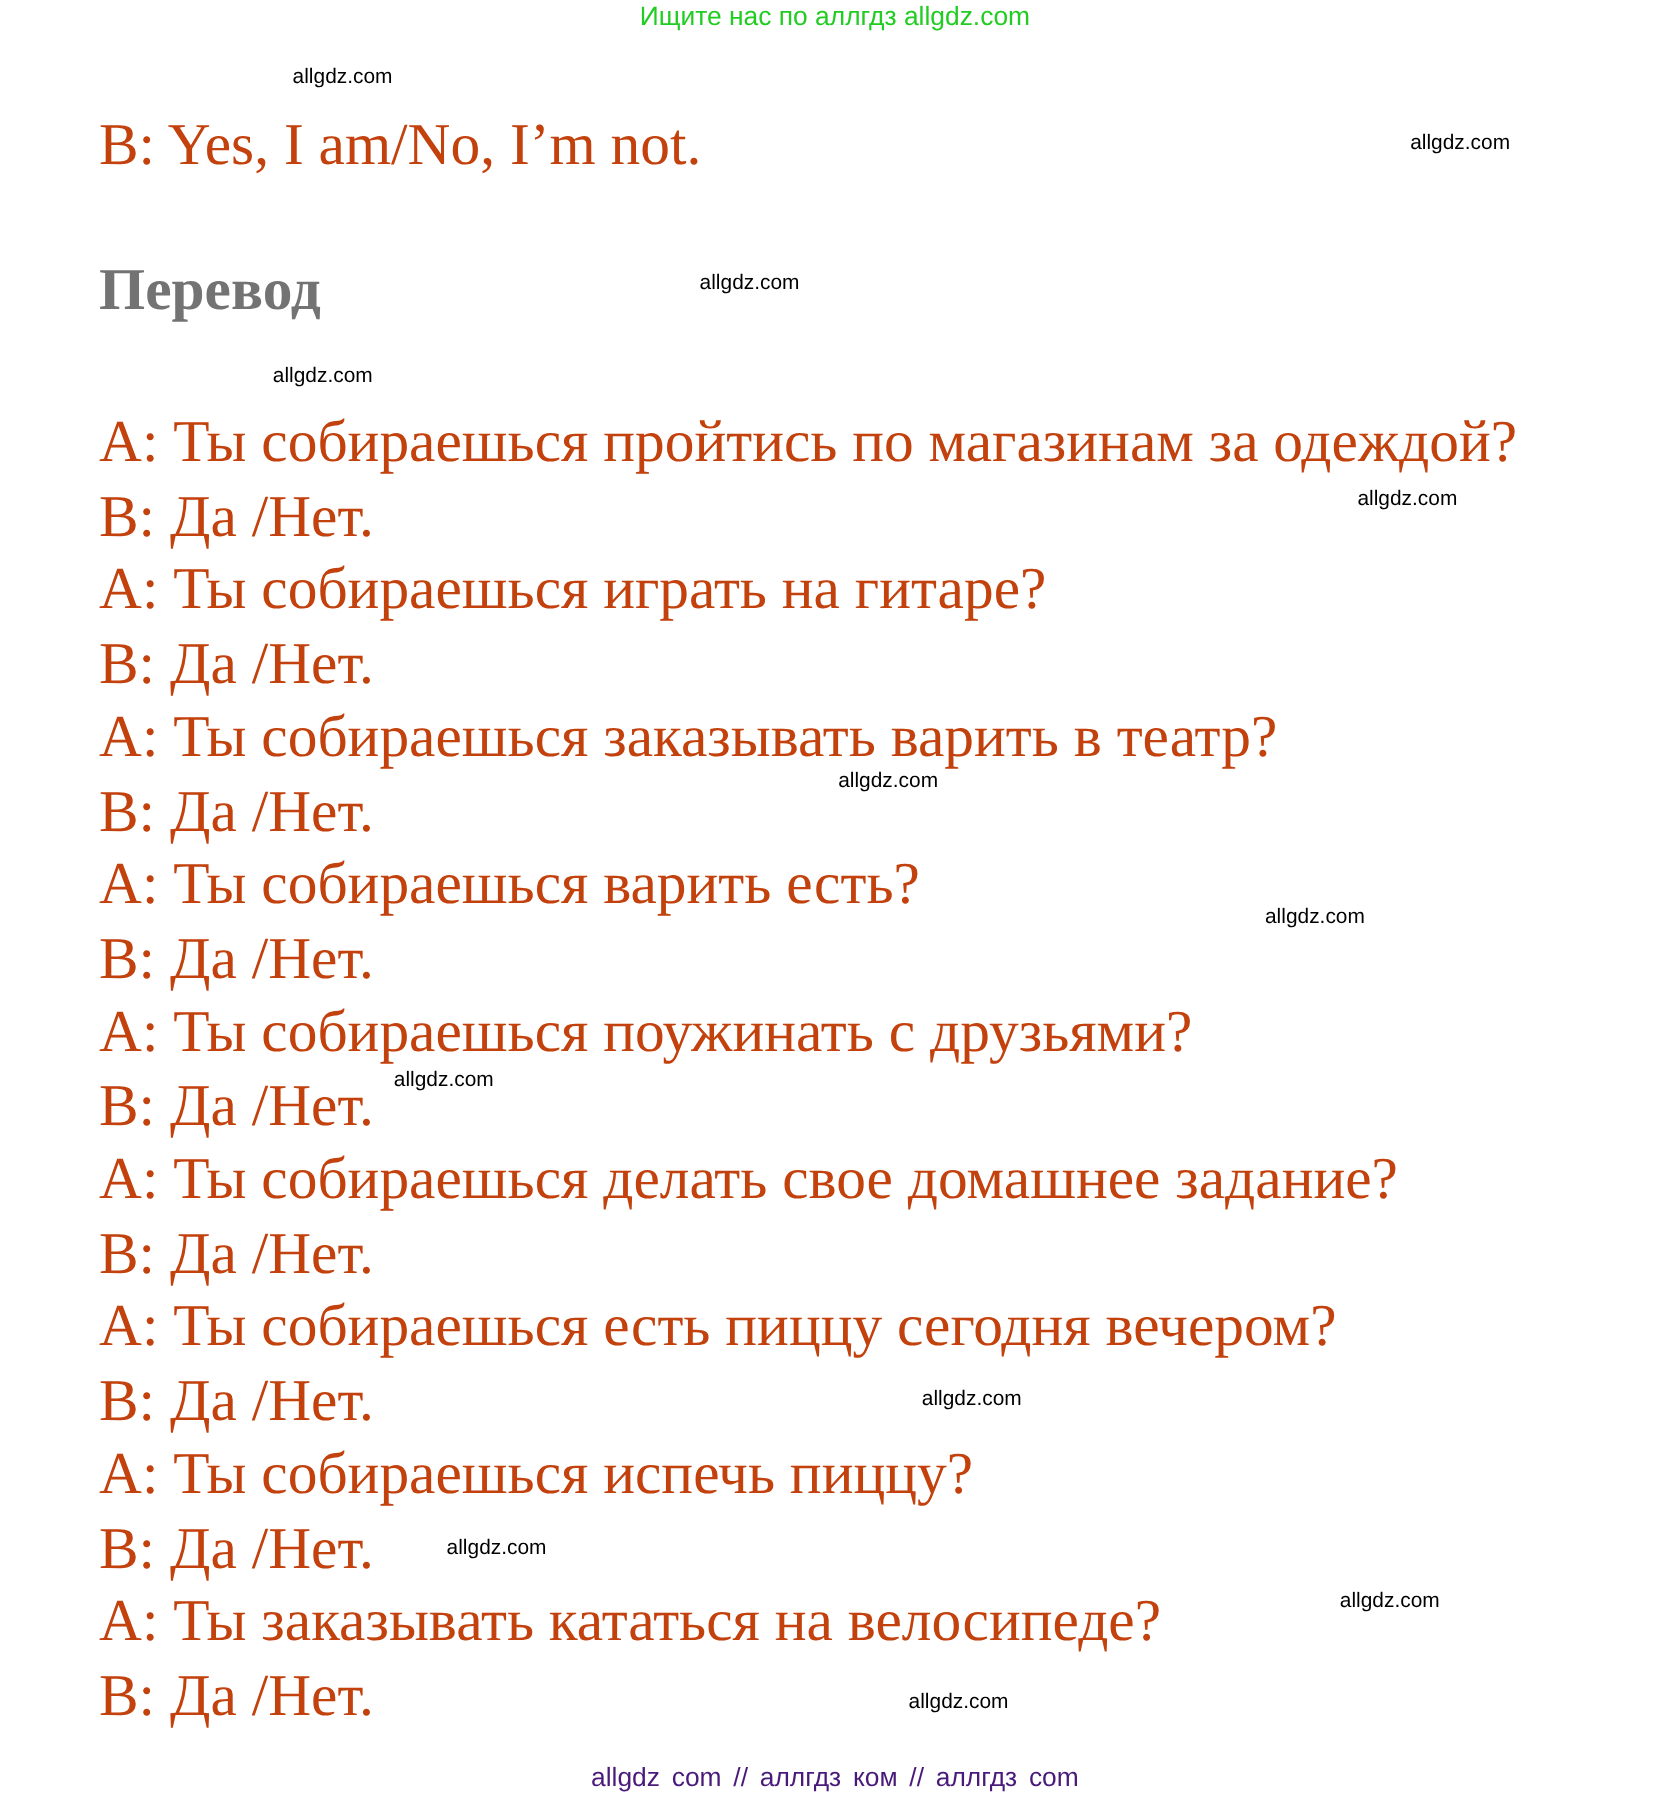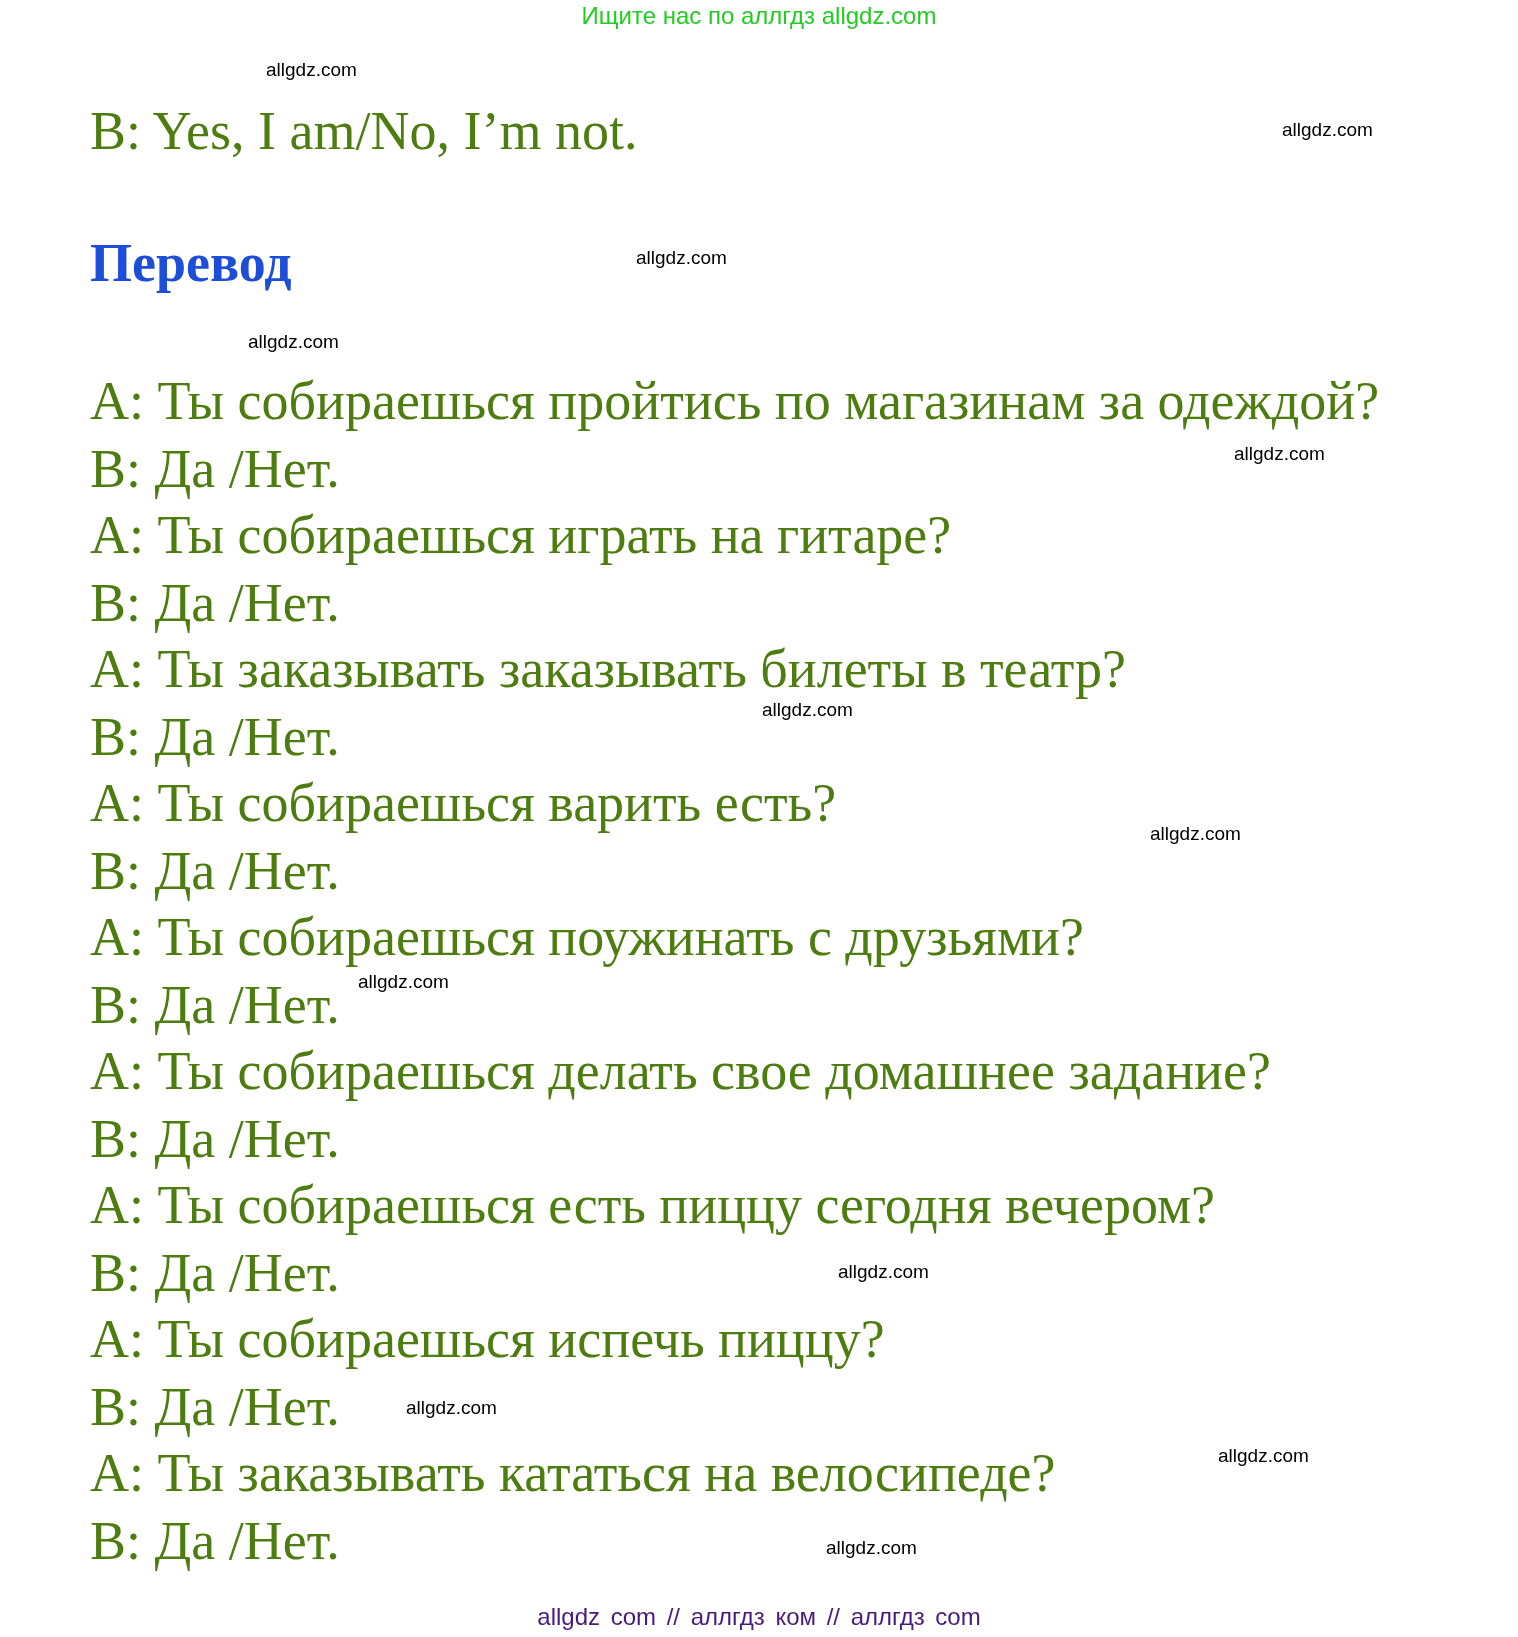--- a/index.html
+++ b/index.html
@@ -8,25 +8,25 @@
     position: absolute; top: 2px; left: 0; width: 1518px; text-align: center;
     font-family: "Liberation Sans", sans-serif; font-size: 24px; color: #22cc22;
   }
   .bottom-banner {
     position: absolute; top: 1603px; left: 0; width: 1518px; text-align: center;
     font-family: "Liberation Sans", sans-serif; font-size: 24px; color: #4a1a7a;
     word-spacing: 4px;
   }
   .line {
     position: absolute; left: 90px; white-space: nowrap;
-    font-family: "Liberation Serif", serif; font-size: 54px; color: #4d7c0f; line-height: 1;
+    font-family: "Liberation Serif", serif; font-size: 54px; color: #c2410c; line-height: 1;
   }
   .heading {
     position: absolute; left: 90px; top: 236px;
-    font-family: "Liberation Serif", serif; font-size: 54px; font-weight: bold; color: #1d4ed8;
+    font-family: "Liberation Serif", serif; font-size: 54px; font-weight: bold; color: #737373;
     line-height: 1;
   }
   .wm {
     position: absolute; font-family: "Liberation Sans", sans-serif; font-size: 19px; color: #000;
     white-space: nowrap; line-height: 1;
   }
 </style>
 </head>
 <body>
 
@@ -38,21 +38,21 @@
 
 <div class="heading">Перевод</div>
 <div class="wm" style="left:636px;top:248px;">allgdz.com</div>
 <div class="wm" style="left:248px;top:332px;">allgdz.com</div>
 
 <div class="line" style="top:374px;">A: Ты собираешься пройтись по магазинам за одеждой?</div>
 <div class="line" style="top:442px;">B: Да /Нет.</div>
 <div class="wm" style="left:1234px;top:444px;">allgdz.com</div>
 <div class="line" style="top:508px;text-align:right;">A: Ты собираешься играть на гитаре?</div>
 <div class="line" style="top:576px;">B: Да /Нет.</div>
-<div class="line" style="top:642px;">A: Ты заказывать заказывать билеты в театр?</div>
+<div class="line" style="top:642px;">A: Ты собираешься заказывать варить в театр?</div>
 <div class="line" style="top:710px;">B: Да /Нет.</div>
 <div class="wm" style="left:762px;top:700px;">allgdz.com</div>
 <div class="line" style="top:776px;">A: Ты собираешься варить есть?</div>
 <div class="wm" style="left:1150px;top:824px;">allgdz.com</div>
 <div class="line" style="top:844px;">B: Да /Нет.</div>
 <div class="line" style="top:910px;">A: Ты собираешься поужинать с друзьями?</div>
 <div class="line" style="top:978px;">B: Да /Нет.</div>
 <div class="wm" style="left:358px;top:972px;">allgdz.com</div>
 <div class="line" style="top:1044px;">A: Ты собираешься делать свое домашнее задание?</div>
 <div class="line" style="top:1112px;">B: Да /Нет.</div>

